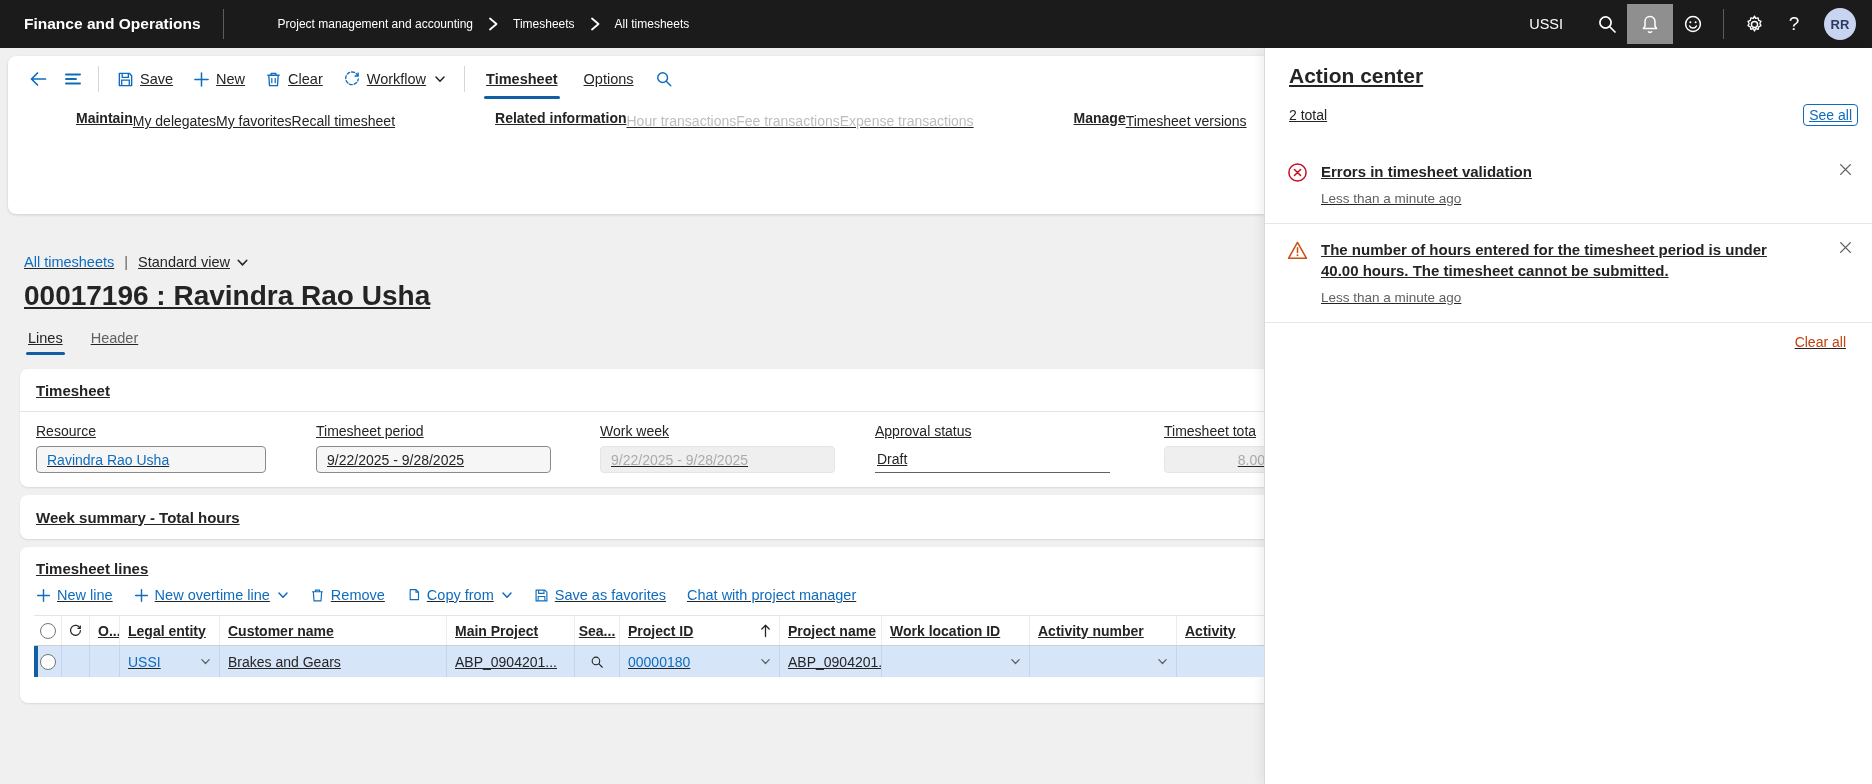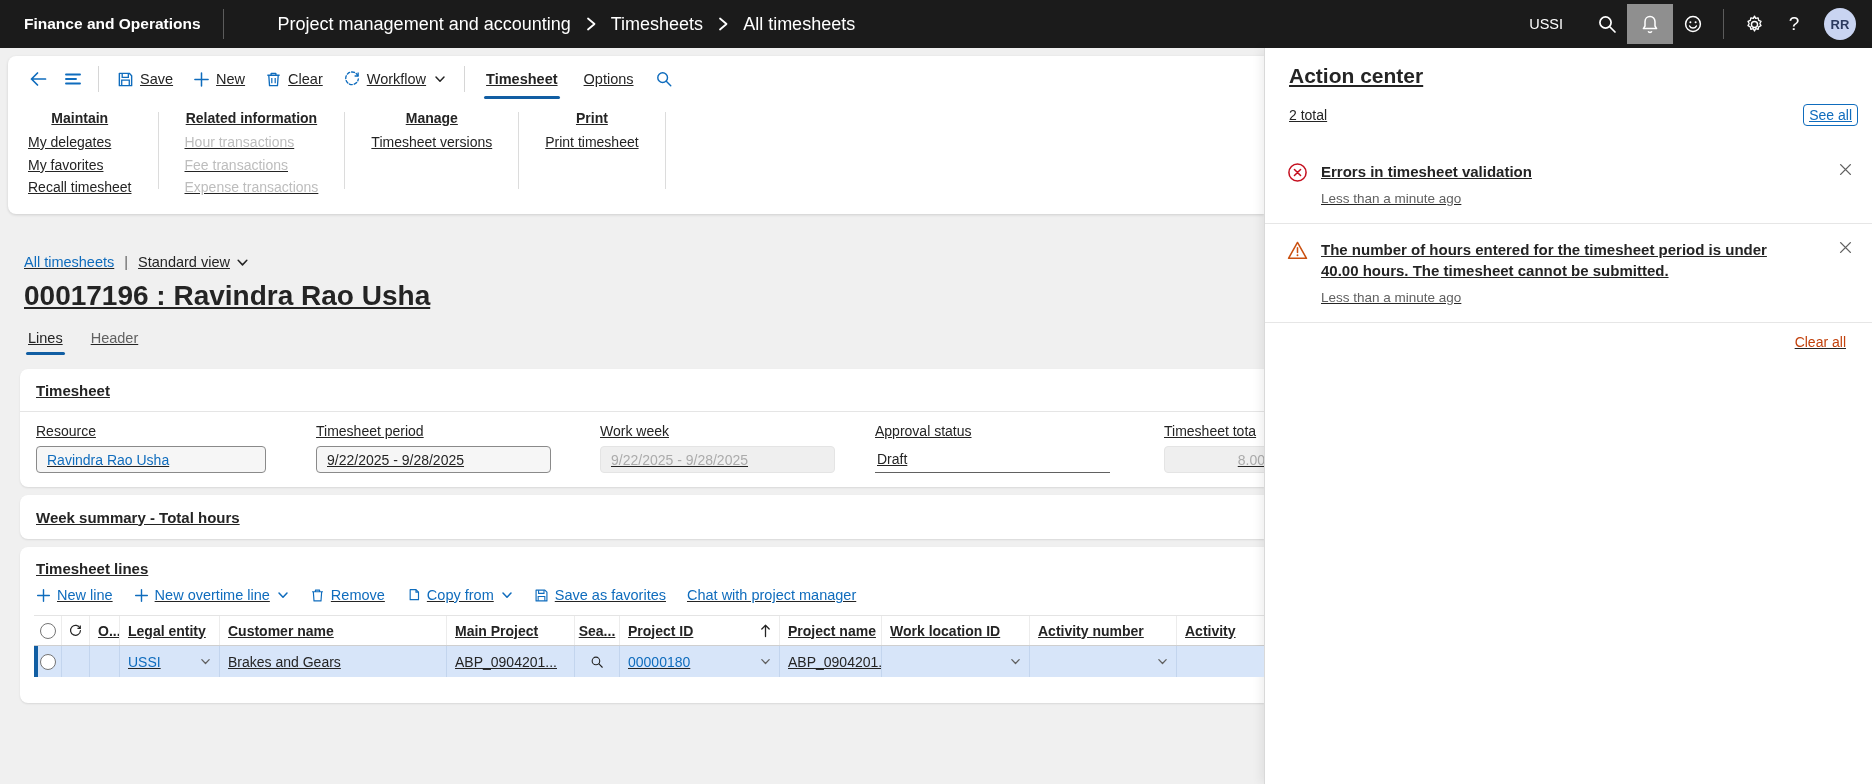--- a/index.html
+++ b/index.html
@@ -6,21 +6,21 @@
   html,body { width:1872px; height:784px; overflow:hidden; }
   body { font-family:"Liberation Sans", sans-serif; color:#242424; background:#f0f0f0; }
   svg { display:block; }
 
   .screen { width:1872px; height:784px; position:relative; overflow:hidden; }
 
   
   .topbar { height:48px; background:#1b1b1b; color:#fff; display:flex; align-items:center; padding:0 16px 0 24px; }
   .app-name { font-weight:700; font-size:15.5px; white-space:nowrap; }
   .tb-divider { width:1px; height:30px; background:#5c5c5c; margin:0 22px; }
-  .crumbs { display:flex; align-items:center; font-size:18px;padding-left:32px; }
+  .crumbs { display:flex; align-items:center; font-size:12px;padding-left:32px; }
   .crumb { white-space:nowrap; cursor:pointer; }
   .crumb-sep { margin:0 14px; color:#fff; }
   .tb-right { margin-left:auto; display:flex; align-items:center; }
   .company { font-size:14.5px; margin-right:24px; }
   .tb-iconbtn { width:40px; height:40px; display:flex; align-items:center; justify-content:center; color:#fff; cursor:pointer; }
   .bell-active { background:#8f8f8f; width:46px; }
   .tb-divider2 { width:1px; height:30px; background:#5c5c5c; margin:0 10px; }
   .help-glyph { font-size:19px; font-weight:400; }
   .avatar { width:32px; height:32px; border-radius:50%; background:#c9d4f1; color:#2c3a5e; font-size:13px; font-weight:700; display:flex; align-items:center; justify-content:center; margin-left:10px; cursor:pointer; }
 
@@ -35,21 +35,21 @@
   .cmd-icon { color:#0F6CBD; }
   .cmd-iconbtn { padding:0 8px; height:100%; display:flex; align-items:center; cursor:pointer; }
   .cmd-divider { width:1px; height:26px; background:#d6d6d6; margin:0 8px; }
   .cmd-btn { display:flex; align-items:center; gap:6px; padding:0 10px; height:100%; font-size:14.5px; color:#242424; cursor:pointer; white-space:nowrap; }
   .cmd-tab { font-size:14.5px; padding:0 13px; height:100%; display:flex; align-items:center; position:relative; color:#242424; cursor:pointer; }
   .cmd-tab.active { font-weight:700; }
   .cmd-tab.active::after { content:""; position:absolute; left:11px; right:11px; bottom:3px; height:3px; border-radius:2px; background:#115EA3; }
   .chev { color:#242424; margin-left:2px; }
 
   .ribbon-row { display:flex; align-items:stretch; padding:8px 0 0 20px; }
-  .rgroup { display:flex; flex-direction:column; }
+  .rgroup { display:flex; flex-direction:row;margin-left:48px; }
   .rgroup-title { font-weight:700; font-size:14px; text-align:center; margin-bottom:5px; white-space:nowrap; }
   .ritem { font-size:14px; line-height:22.5px; color:#242424; cursor:pointer; white-space:nowrap; }
   .ritem.disabled { color:#bdbdbd; cursor:default; }
   .rdivider { width:1px; background:#dcdcdc; margin:2px 26px 10px 26px; }
 
   
   .page { padding-top:40px; }
   .view-row { margin-left:24px; display:flex; align-items:center; gap:10px; font-size:14.5px; }
   .link { color:#0F6CBD; cursor:pointer; }
   .pipe { color:#616161; }

